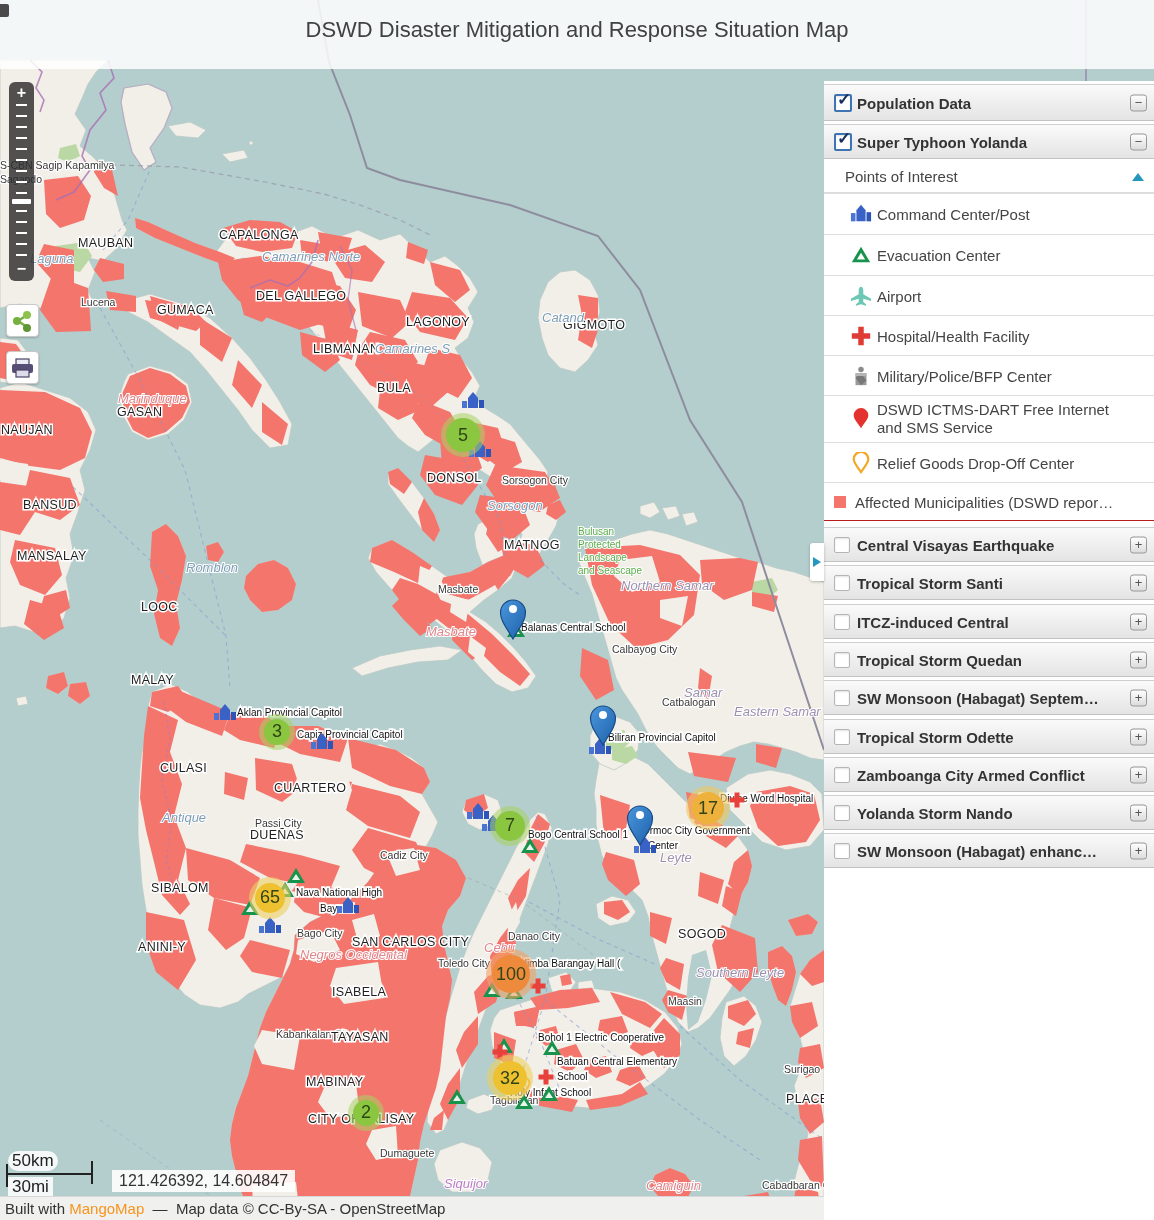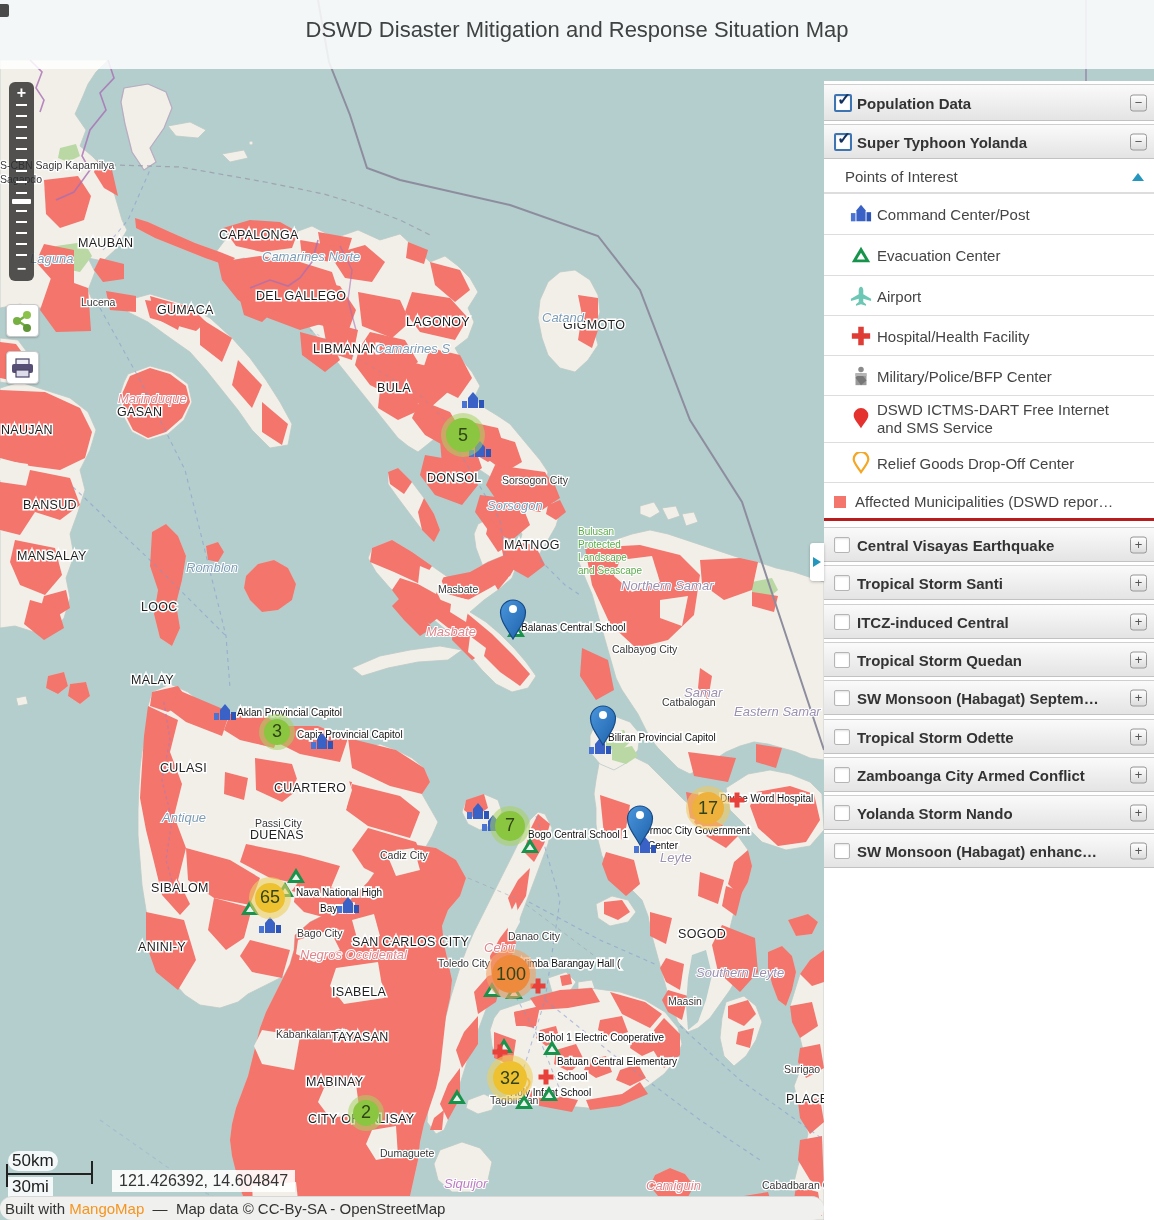--- a/index.html
+++ b/index.html
@@ -10,21 +10,21 @@
 .hrow .tt{position:absolute;left:33px;top:50%;transform:translateY(-50%);font-size:15px;font-weight:bold;color:#333;white-space:nowrap;}
 .cb{position:absolute;left:10px;top:50%;transform:translateY(-50%);width:14px;height:14px;border:1px solid #b5b5b5;border-radius:2px;background:#fff;box-shadow:inset 0 1px 2px rgba(0,0,0,0.12);}
 .cbc{border:2px solid #3f74b3;position:relative;}
 .cbc:after{content:"\2713";position:absolute;left:1px;top:-7px;font-size:17px;font-weight:bold;color:#14315e;}
 .pm{position:absolute;right:7px;top:50%;transform:translateY(-50%);width:15px;height:15px;border:1px solid #979797;border-radius:3px;background:linear-gradient(#fefefe,#dcdcdc);color:#555;font-size:13px;line-height:13px;text-align:center;}
 .wrow{position:absolute;left:0;width:330px;background:#fff;box-sizing:border-box;}
 .wrow .tt2{position:absolute;left:9px;top:50%;transform:translateY(-50%);font-size:15px;color:#444;margin-left:12px;}
 .lrow{position:absolute;left:0;width:330px;background:#fff;border-top:1px solid #ddd;box-sizing:border-box;}
 .lrow .lt{position:absolute;left:53px;top:50%;transform:translateY(-50%);font-size:15px;color:#444;white-space:nowrap;}
 .lic{position:absolute;left:26px;top:50%;transform:translateY(-50%);width:22px;height:22px;}
-#attrib{position:absolute;left:0;top:1196px;width:824px;height:24px;background:#f0f0ee;border-top:1px solid #d7d7d7;box-sizing:border-box;font-size:15px;color:#333;border-radius:12px;}
+#attrib{position:absolute;left:0;top:1196px;width:824px;height:24px;background:#f0f0ee;border-top:1px solid #d7d7d7;box-sizing:border-box;font-size:15px;color:#333;}
 #attrib .in{margin:3px 0 0 5px;}
 #attrib .mg{color:#f7941d;}
 #coords{position:absolute;left:112px;top:1170px;background:rgba(255,255,255,0.9);padding:2px 7px;font-size:16px;color:#333;}
 #zoomctl{position:absolute;left:9px;top:82px;width:25px;height:199px;background:rgba(45,45,45,0.82);border-radius:6px;}
 .mapbtn{position:absolute;left:6px;width:31px;height:31px;background:#fff;border:1px solid #c9c9c9;border-radius:4px;box-shadow:0 1px 2px rgba(0,0,0,0.2);}
 #tab{position:absolute;left:810px;top:543px;width:14px;height:38px;background:#fff;border-radius:3px 0 0 3px;box-shadow:0 1px 3px rgba(0,0,0,0.25);}
 #tab:after{content:"";position:absolute;left:3px;top:14px;border-left:8px solid #2596be;border-top:5px solid transparent;border-bottom:5px solid transparent;}
 #scalebox{position:absolute;left:6px;top:1151px;}
 .sctxt{background:rgba(255,255,255,0.85);padding:0px 4px;font-size:17px;color:#222;display:inline-block;}
 text{font-family:"Liberation Sans",sans-serif;}
@@ -594,21 +594,21 @@
         </svg>
         <div class="lt" style="line-height:18px;">DSWD ICTMS-DART Free Internet<br>and SMS Service</div>
       </div>
 <div class="lrow" style="top:361px;height:40px;">
         <svg class="lic" viewBox="-12 -11 24 22">
           <path d="M0,10 C-5,3 -8,-0.5 -8,-4 A8,8 0 1,1 8,-4 C8,-0.5 5,3 0,10 Z" fill="none" stroke="#f5a623" stroke-width="2.4"></path>
           <circle cx="0" cy="-4" r="3" fill="#fff"></circle>
         </svg>
         <div class="lt">Relief Goods Drop-Off Center</div>
       </div>
-<div class="lrow" style="top:401px;height:39px;border-bottom:3px solid #b91c1c;">
+<div class="lrow" style="top:401px;height:39px;border-bottom:1px solid #b91c1c;">
         <div style="position:absolute;left:10px;top:13px;width:12px;height:12px;background:#f3756c;"></div>
         <div class="lt" style="left:31px;">Affected Municipalities (DSWD repor…</div>
       </div>
 <div class="hrow" style="top:446px;height:35px;">
         <div class="cb"></div>
         <div class="tt">Central Visayas Earthquake</div>
         <div class="pm">+</div>
       </div>
 <div class="hrow" style="top:484px;height:35px;">
         <div class="cb"></div>

